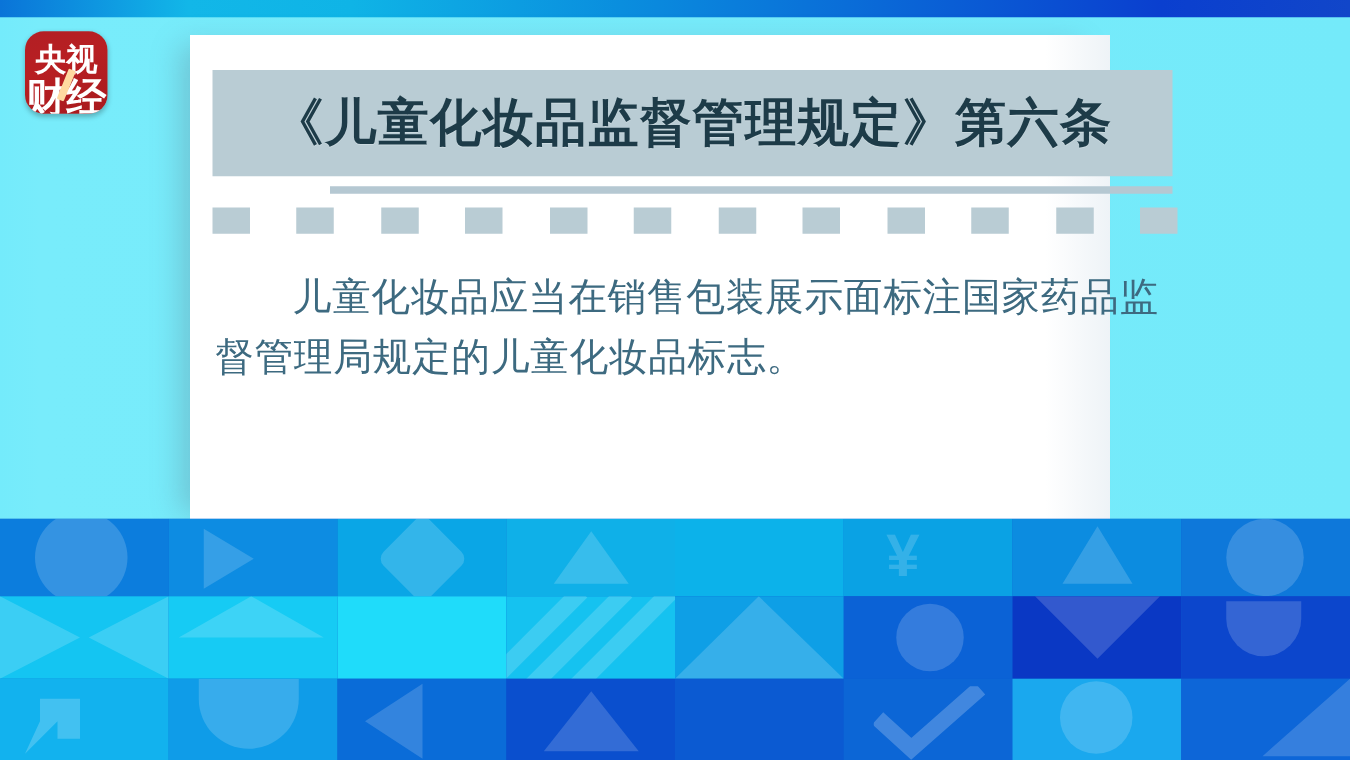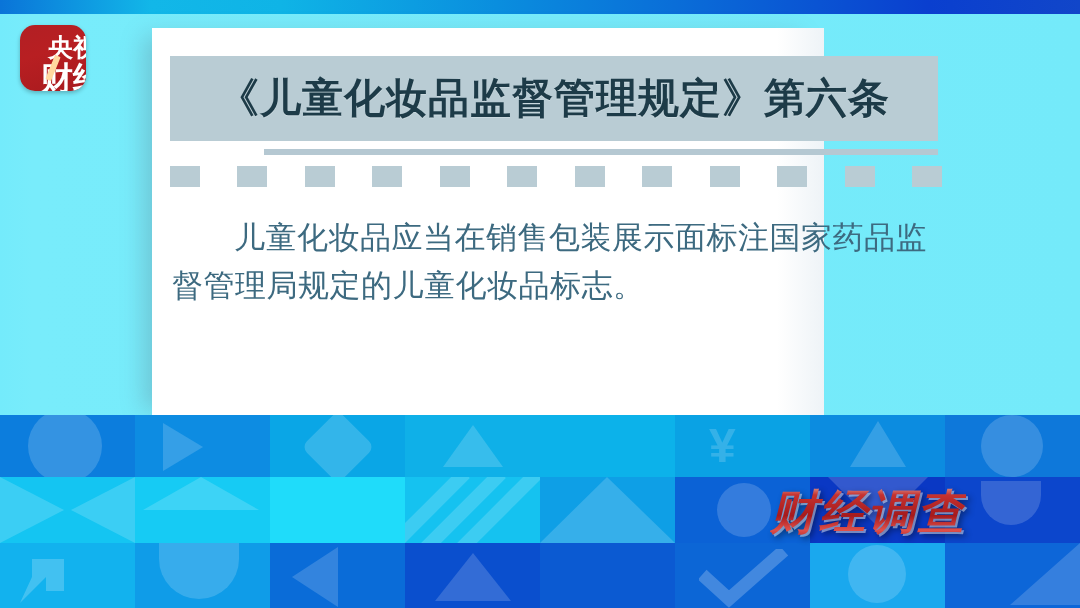--- a/index.html
+++ b/index.html
@@ -17,21 +17,21 @@
   }
 
   
   .cyanbg{
     position:absolute;left:0;top:14px;width:1080px;height:404px;
     background:linear-gradient(90deg,#74ebfb 0%,#78ecfb 3%,#74eafa 100%);
   }
 
   
   .card{
-    position:absolute;left:152px;top:28px;width:672px;height:390px;
+    position:absolute;left:152px;top:28px;width:736px;height:390px;
     background:#ec4899;
     box-shadow:-16px 0 22px -8px rgba(90,110,125,0.30);
   }
   .card-inner{
     position:absolute;left:0;top:0;right:0;bottom:0;
     background:linear-gradient(90deg,#ffffff 0%,#ffffff 93%,#eef3f7 100%);
   }
 
   
   .title-band{
@@ -72,21 +72,21 @@
   .logo{
     position:absolute;left:20px;top:25px;width:66px;height:66px;
     border-radius:15px;
     background:linear-gradient(160deg,#b21f24 0%,#b81f22 40%,#a81a1e 100%);
     box-shadow:0 2px 4px rgba(0,0,0,0.25);
     overflow:hidden;
   }
   .logo-row{
     position:absolute;left:0;width:100%;
     display:flex;align-items:center;justify-content:center;
-    font-weight:900;color:#ffffff;white-space:nowrap;padding-left:20px;
+    font-weight:900;color:#ffffff;white-space:nowrap;
   }
   .logo-row.r1{top:6px;font-size:25px;letter-spacing:0px;}
   .logo-row.r2{top:32px;font-size:32px;letter-spacing:0px;}
   .logo-slash{
     position:absolute;left:30px;top:30px;width:6px;height:26px;
     background:#ffd9a0;transform:rotate(22deg);border-radius:1px;
   }
 
   
   .pattern{
@@ -248,17 +248,14 @@
       <div class="tile" style="width:135px;background:#1aa8ee;">
         <span class="sh sh-circle" style="left:38px;top:2px;width:58px;height:58px;"></span>
       </div>
       <div class="tile" style="width:135px;background:#0d66d8;">
         <span class="sh sh-tri" style="right:0;top:0;border-width:0 0 62px 70px;border-bottom-color:#ffffff;"></span>
       </div>
     </div>
 
   </div>
 
-  <div class="proglogo">
-    <div class="proglogo-text">财经调查</div>
-  </div>
 
 </div>
 
 </body></html>

